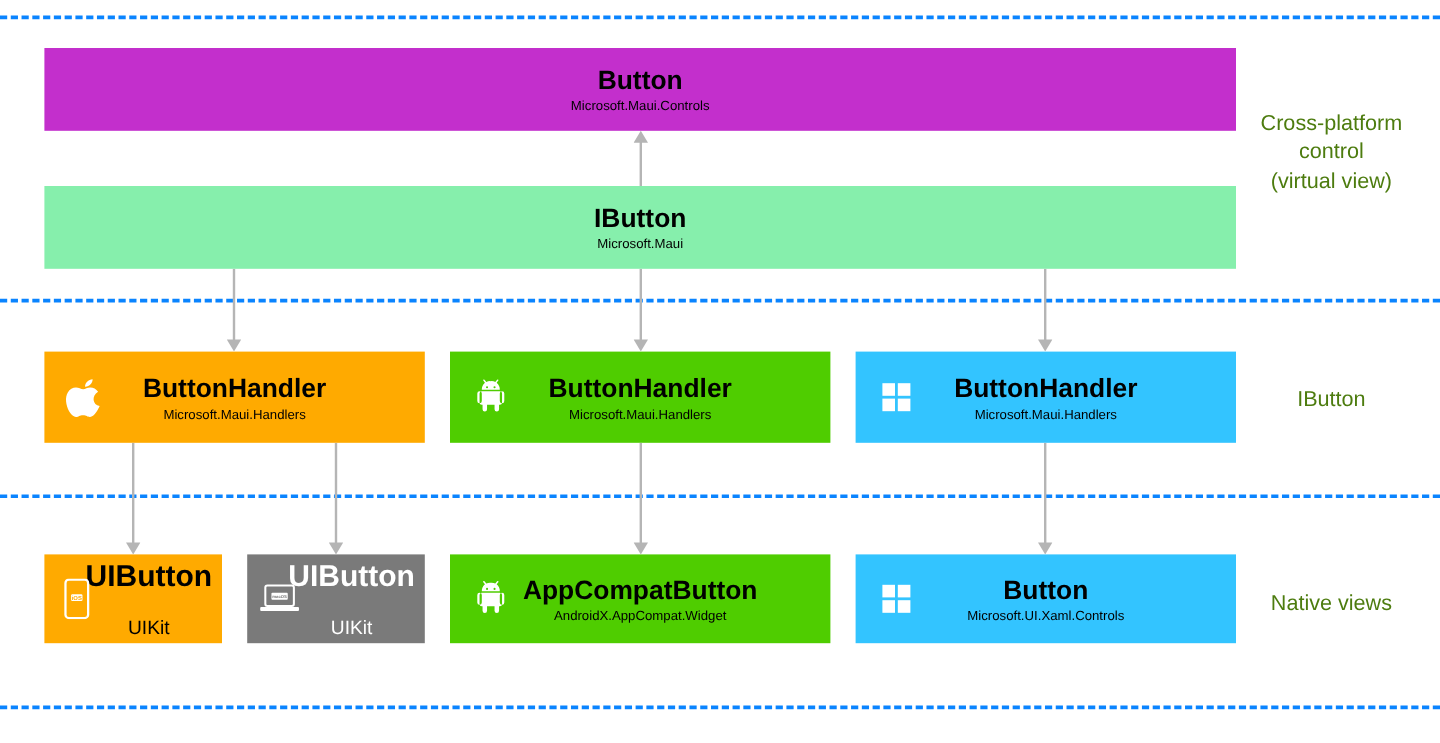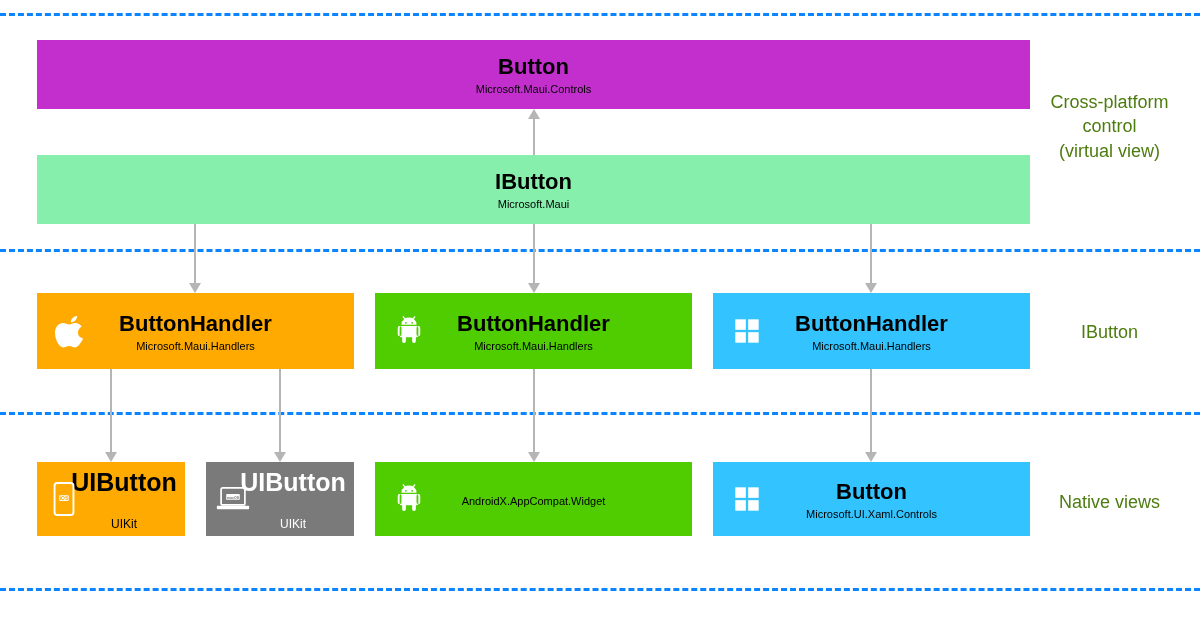--- a/index.html
+++ b/index.html
@@ -37,21 +37,21 @@
     font-weight: 700;
   }
   .box .subtitle {
     font-size: 11px;
     margin-top: 3px;
   }
   .box.small .title {
     font-size: 25px;
   }
   .box.small .subtitle {
-    font-size: 12px;
+    font-size: 16px;
     margin-top: 20px;
   }
   .box-inner {
     display: flex;
     flex-direction: column;
     align-items: center;
     justify-content: center;
     height: 100%;
   }
   .box .icon-wrap {
@@ -188,20 +188,21 @@
   </div>
 </div>
 
 <div class="box c-green" style="left:375px; top:462px; width:317px; height:74px;">
   <span class="icon-wrap">
     <svg viewBox="0 0 24 24" width="30" height="30" class="icon-svg">
         <path d="M6 8a1.5 1.5 0 0 0-1.5 1.5v6A1.5 1.5 0 0 0 6 17h.5v3a1.5 1.5 0 0 0 3 0v-3h5v3a1.5 1.5 0 0 0 3 0v-3H18a1.5 1.5 0 0 0 1.5-1.5v-6A1.5 1.5 0 0 0 18 8H6zm-3 1.5A1.5 1.5 0 0 1 4.5 8 1.5 1.5 0 0 1 6 9.5v5A1.5 1.5 0 0 1 4.5 16 1.5 1.5 0 0 1 3 14.5v-5zm15 0A1.5 1.5 0 0 1 19.5 8 1.5 1.5 0 0 1 21 9.5v5a1.5 1.5 0 0 1-3 0v-5zM8.1 2.3 7 .9a.5.5 0 1 1 .8-.6l1.2 1.5A6 6 0 0 1 12 1.3a6 6 0 0 1 3 .5L16.2.3a.5.5 0 0 1 .8.6l-1.1 1.4A5.9 5.9 0 0 1 18 7H6a5.9 5.9 0 0 1 2.1-4.7zM9.5 4.7a.7.7 0 1 0 0 1.4.7.7 0 0 0 0-1.4zm5 0a.7.7 0 1 0 0 1.4.7.7 0 0 0 0-1.4z"></path>
       </svg>
   </span>
   <div class="box-inner">
+    <div class="title">AppCompatButton</div>
     <div class="subtitle">AndroidX.AppCompat.Widget</div>
   </div>
 </div>
 
 <div class="box c-sky" style="left:713px; top:462px; width:317px; height:74px;">
   <span class="icon-wrap">
     <svg viewBox="0 0 24 24" width="28" height="28" class="icon-svg">
         <rect x="2" y="2" width="9" height="9"></rect>
         <rect x="13" y="2" width="9" height="9"></rect>
         <rect x="2" y="13" width="9" height="9"></rect>

